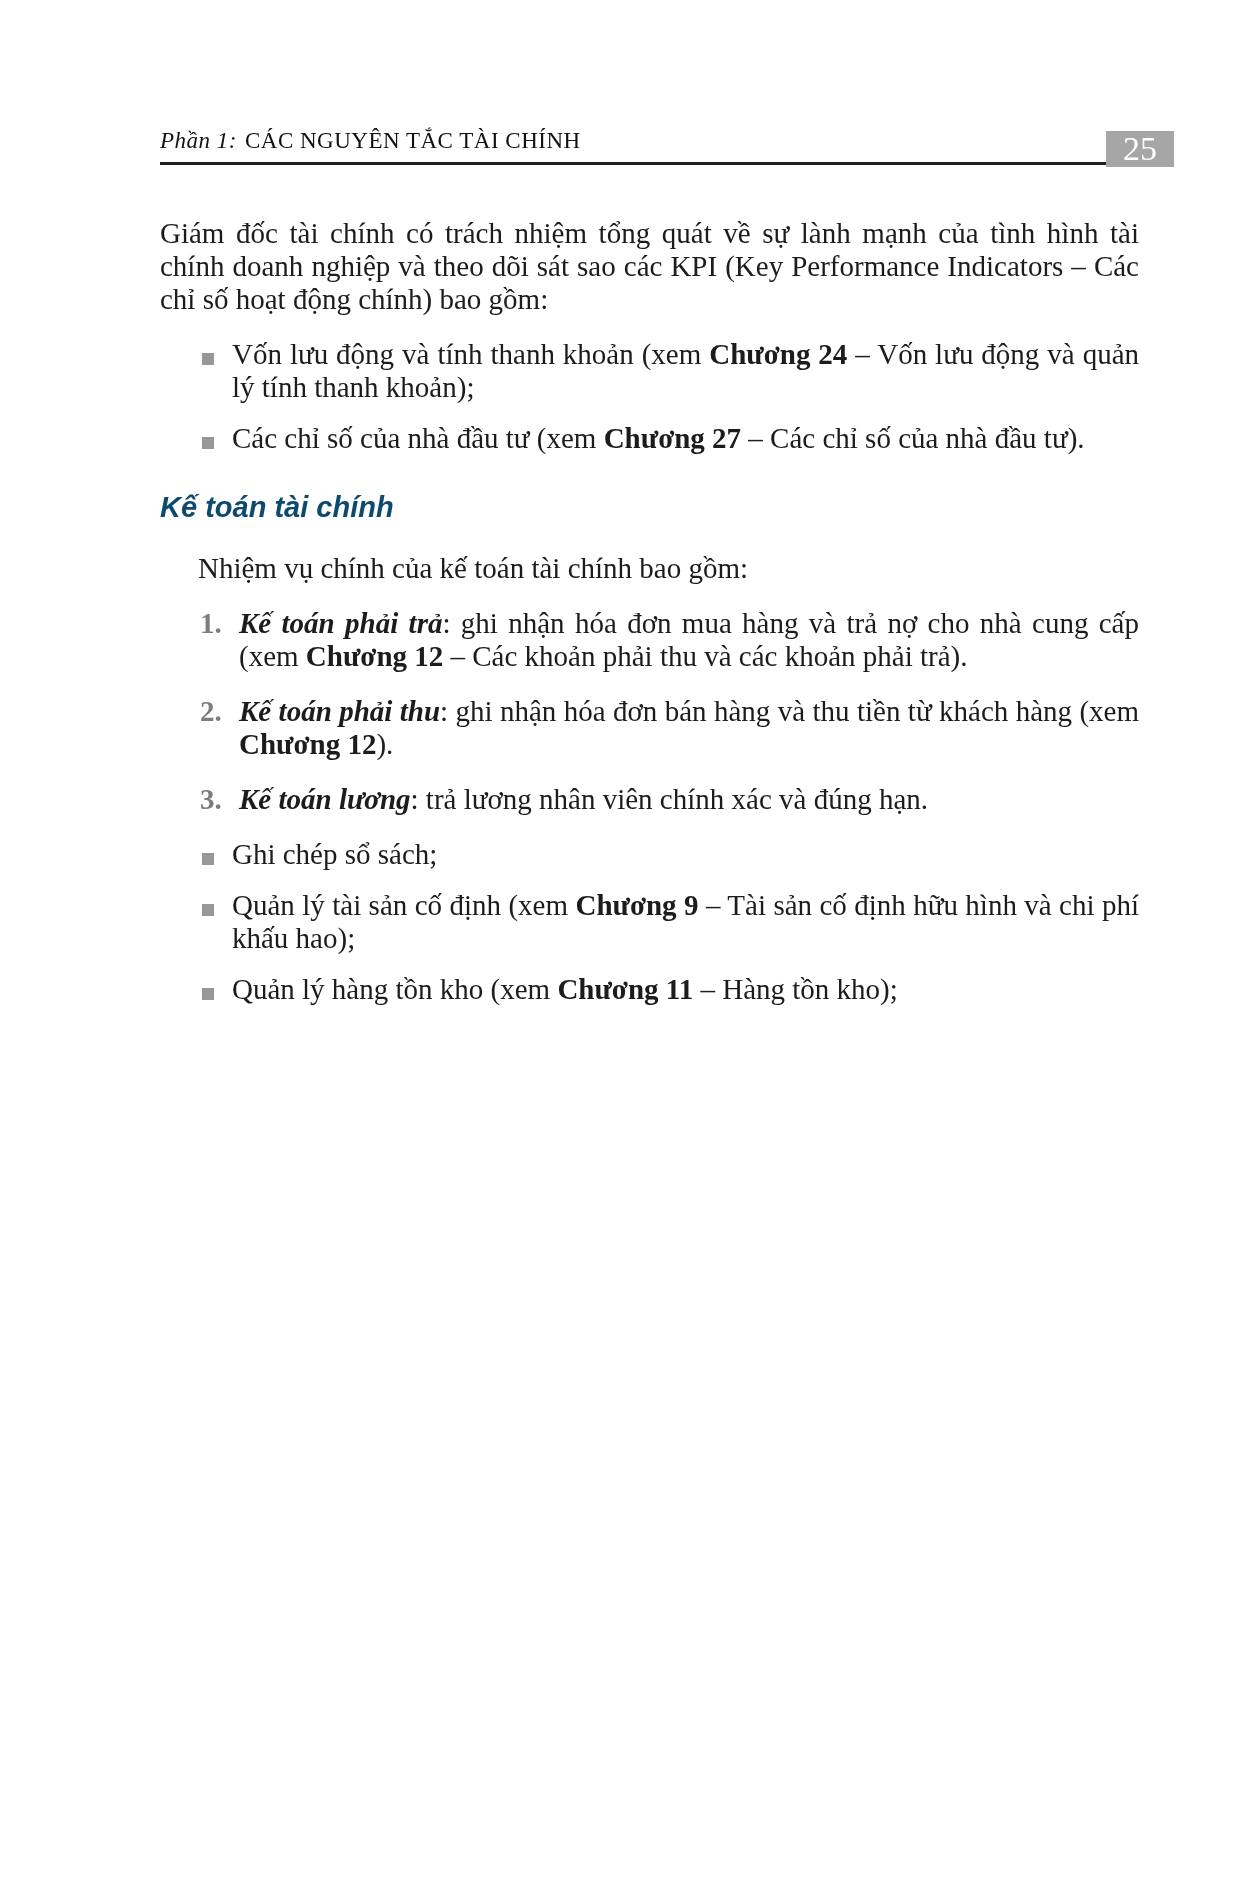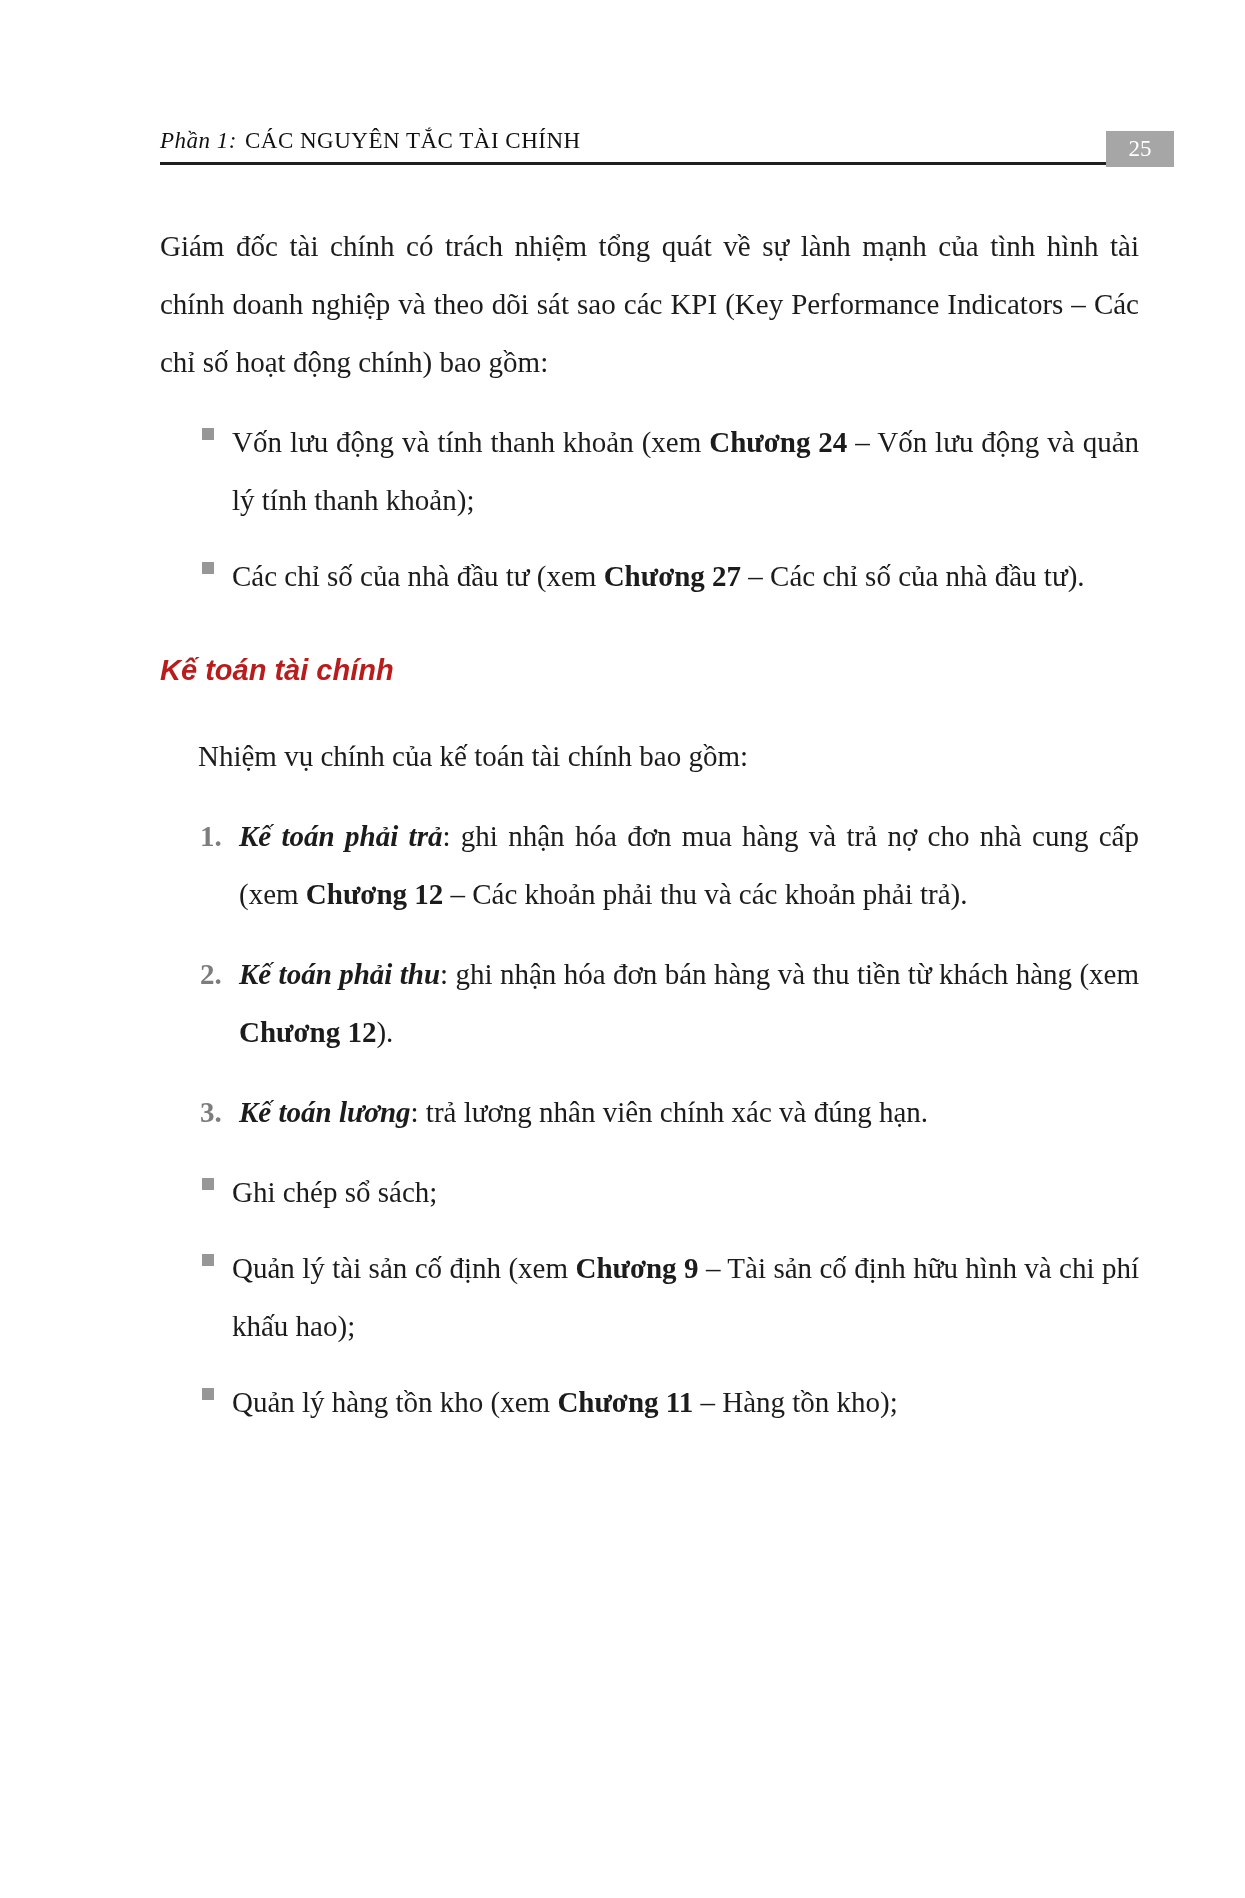--- a/index.html
+++ b/index.html
@@ -45,32 +45,32 @@
     font-style: normal;
   }
   .page-num {
     position: absolute;
     right: -35px;
     bottom: -5px;
     width: 68px;
     height: 36px;
     background: #a6a6a6;
     color: #ffffff;
-    font-size: 23px;
+    font-size: 34px;
     display: flex;
     align-items: center;
     justify-content: center;
     font-family: "Liberation Serif", serif;
   }
 
   
   .body-text {
     margin-top: 52px;
     font-size: 29px;
-    line-height: 58px;
+    line-height: 33px;
   }
   p.para {
     margin: 0 0 22px 0;
     text-align: justify;
   }
   p.para.indent {
     text-indent: 38px;
   }
   b { font-weight: bold; }
 
@@ -97,21 +97,21 @@
     text-align: justify;
   }
 
   
   .section-heading {
     font-family: "Liberation Sans", sans-serif;
     font-weight: bold;
     font-style: italic;
     font-size: 29px;
     margin: 36px 0 28px 0;
-    color: #b91c1c;
+    color: #0c4a6e;
   }
 
   
   .nlist { margin: 4px 0 6px 0; }
   .num-item {
     display: flex;
     margin: 0 0 22px 0;
   }
   .num-marker-col {
     flex: 0 0 79px;

